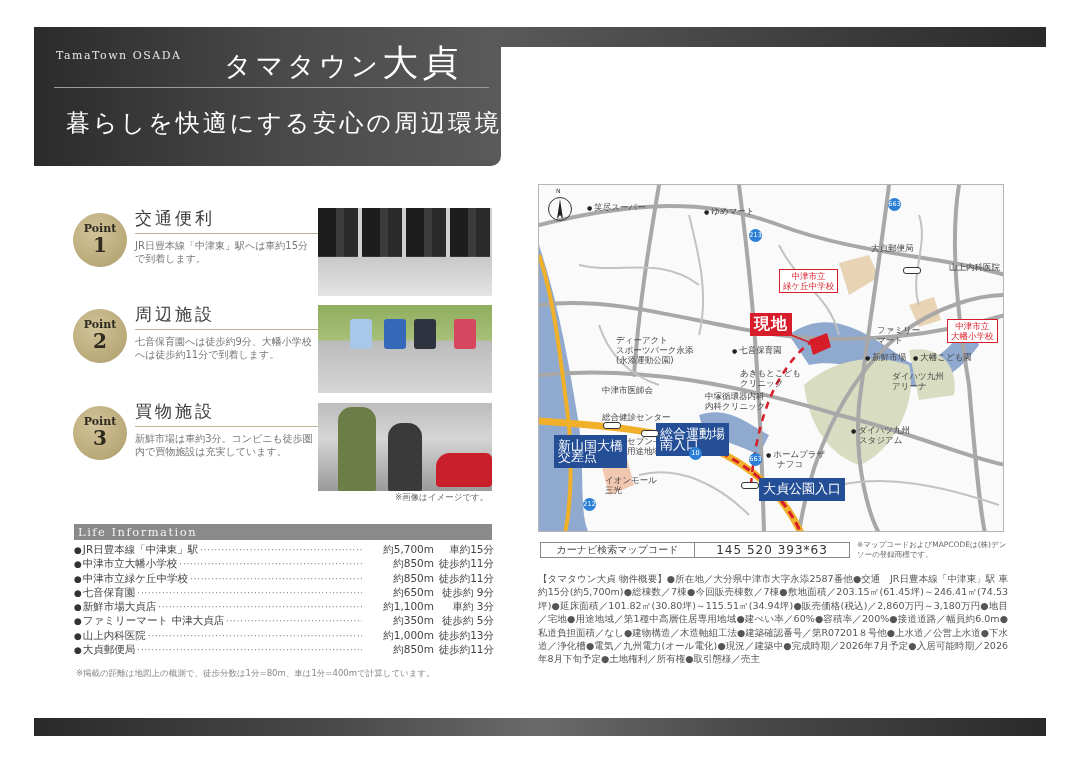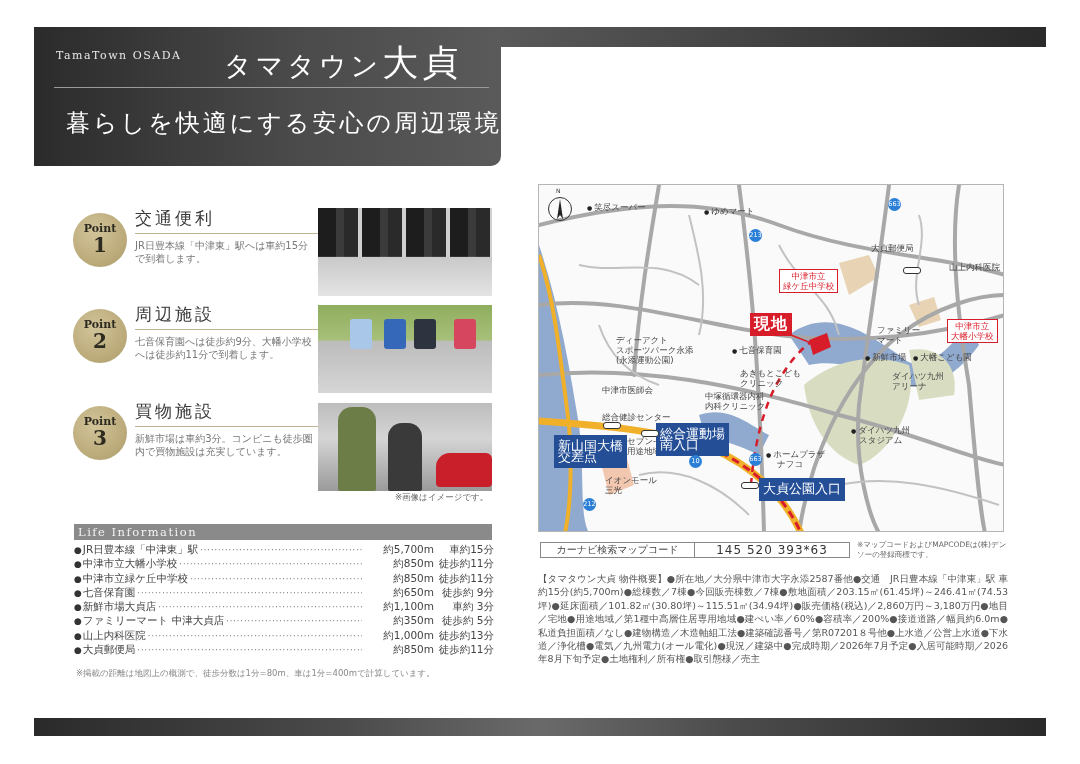--- a/index.html
+++ b/index.html
@@ -299,21 +299,21 @@
   </div>
   <div class="map-box-blue" style="left:117px;top:238px;">
     <div>総合運動場</div>
     <div>南入口</div>
   </div>
   <div class="map-box-blue" style="left:220px;top:293px;">
     <div>大貞公園入口</div>
   </div>
 
   <div class="route-badge" style="left:210px;top:44px;">213</div>
-  <div class="route-badge" style="left:150px;top:262px;margin-top:8px;">10</div>
+  <div class="route-badge" style="left:150px;top:262px;">10</div>
   <div class="route-badge" style="left:44px;top:313px;">212</div>
   <div class="route-badge" style="left:349px;top:13px;">663</div>
   <div class="route-badge" style="left:210px;top:268px;">663</div>
 
   <div class="signal" style="left:364px;top:82px;"></div>
   <div class="signal" style="left:64px;top:237px;"></div>
   <div class="signal" style="left:102px;top:245px;"></div>
   <div class="signal" style="left:202px;top:297px;"></div>
 </div>
 

